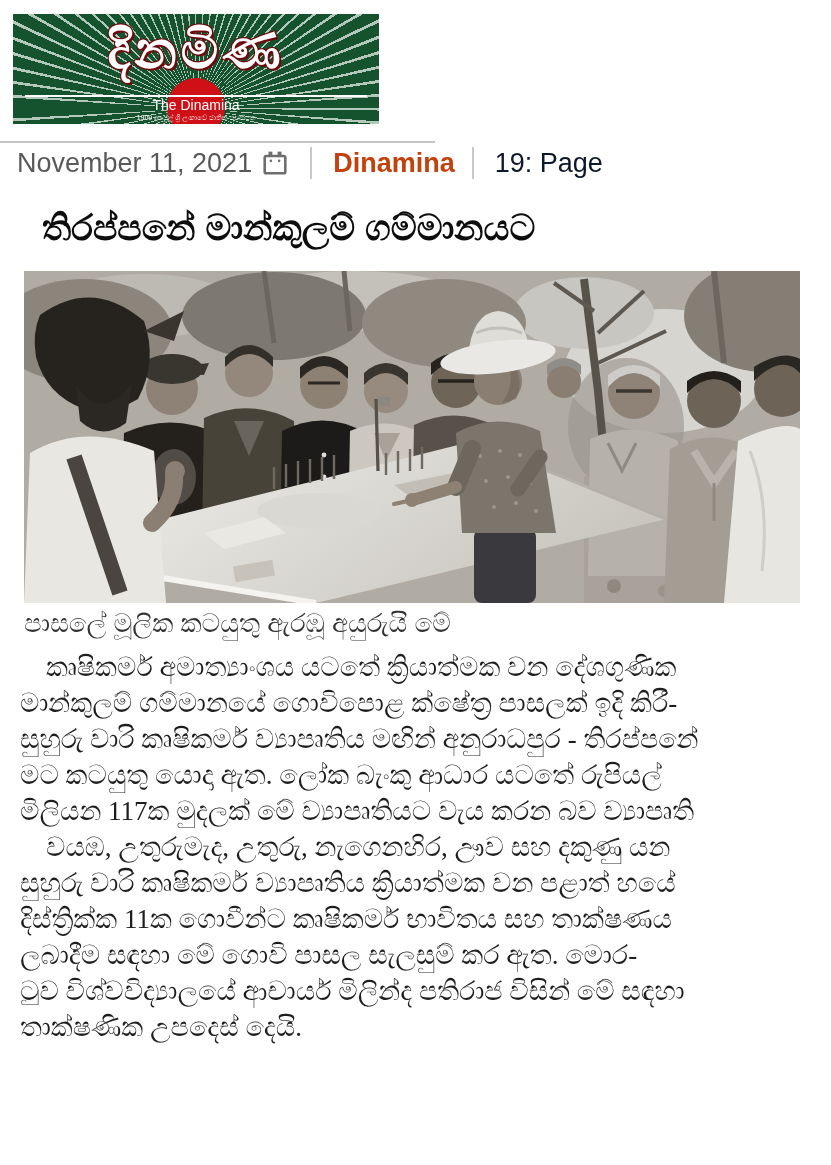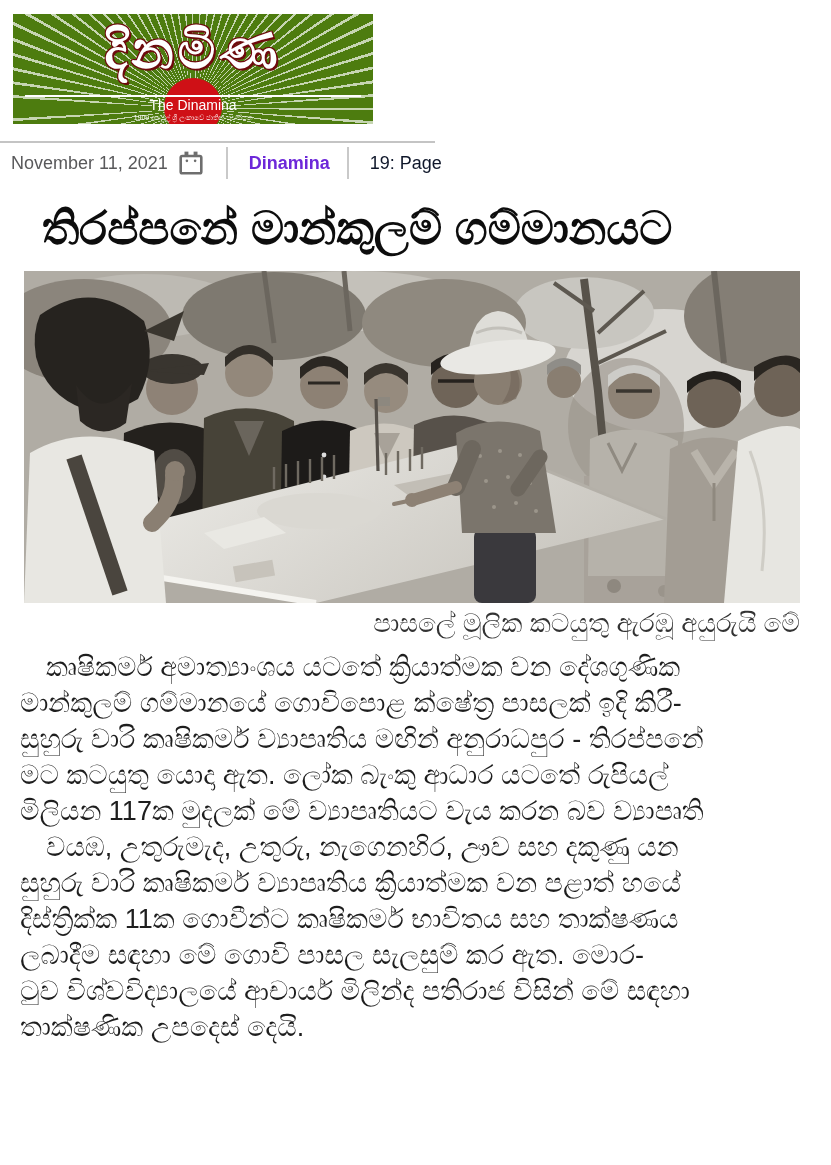--- a/index.html
+++ b/index.html
@@ -1,48 +1,48 @@
 <!DOCTYPE html>
 <html><head>
 <meta charset="utf-8">
 <style>
   html,body{margin:0;padding:0;}
   body{
     width:831px;height:1165px;overflow:hidden;background:#ffffff;
     font-family:"Liberation Sans",sans-serif;position:relative;
   }
   
-  .banner{position:relative;margin:14px 0 0 13px;width:360px;height:110px;background:#4d7c0f;overflow:hidden;}
+  .banner{position:relative;margin:14px 0 0 13px;width:360px;height:110px;background:#14532d;overflow:hidden;padding-left:6px;}
   .rays{position:absolute;inset:0;
     background:repeating-conic-gradient(from -90deg at 50% 86%, rgba(255,255,255,0) 0 3.4deg, rgba(255,255,255,.8) 3.4deg 4.3deg);
     opacity:.85;}
   .sun{position:absolute;left:50%;top:64px;transform:translateX(-50%);width:58px;height:58px;border-radius:50%;background:#cf1016;}
   .logo-text{position:absolute;top:6px;left:0;right:0;text-align:center;font-size:52px;line-height:60px;
     font-weight:bold;color:#ffffff;letter-spacing:4px;
     text-shadow:2px 2px 0 #6e0a0d, -1px -1px 0 #6e0a0d, 1px -1px 0 #6e0a0d, -1px 1px 0 #6e0a0d;}
   .banner-rule{position:absolute;top:81px;left:12px;right:12px;height:2px;background:#ffffff;}
   .banner-sub{position:absolute;top:84px;left:0;width:100%;text-align:center;color:#ffffff;font-weight:normal;font-size:14px;line-height:15px;}
   .banner-tag{position:absolute;top:100px;left:0;width:100%;text-align:center;color:#ffffff;font-size:7px;line-height:8px;}
   
   .top-rule{margin-top:17px;width:435px;height:0;border-top:2px solid #c4c4c4;}
-  .meta{display:flex;align-items:center;height:40px;padding-left:11px;font-size:18px;color:#59595b;}
+  .meta{display:flex;align-items:center;height:40px;padding-left:17px;font-size:27px;color:#59595b;}
   .meta .date{margin-right:10px;}
   .meta .cal{width:26px;height:26px;margin-right:22px;flex:0 0 auto;}
   .meta .vdiv{width:2px;height:32px;background:#c9c9c9;margin-right:21px;}
-  .meta .src{font-weight:bold;color:#6d28d9;margin-right:17px;}
+  .meta .src{font-weight:bold;color:#c2410c;margin-right:17px;}
   .meta .pg{color:#0f172a;}
   
-  .headline{margin:14px 16px 0 16px;font-weight:800;font-size:46px;line-height:62px;color:#0d0d0d;}
+  .headline{margin:14px 16px 0 16px;font-weight:800;font-size:36px;line-height:62px;color:#0d0d0d;}
   .h-line1{padding-left:26px;}
   .h-line2{padding-left:58px;}
   
   .photo{display:block;margin:12px 0 0 24px;width:776px;height:332px;}
-  .caption{width:776px;margin:5px 0 0 24px;text-align:right;font-size:26px;color:#333333;}
-  
-  .article-body{margin:10px 12px 0 20px;font-size:27px;line-height:36px;color:#1e1e1e;}
+  .caption{width:776px;margin:5px 0 0 24px;text-align:left;font-size:26px;color:#333333;}
+  
+  .article-body{margin:10px 12px 0 20px;font-size:27px;line-height:36px;color:#1e1e1e;font-family:Liberation Serif, serif;}
   .para .tline:first-child{text-indent:26px;}
 </style>
 </head>
 <body>
 
 <div class="banner">
   <div class="rays"></div>
   <div class="sun"></div>
   <div class="logo-text">දිනමිණ</div>
   <div class="banner-rule"></div>

